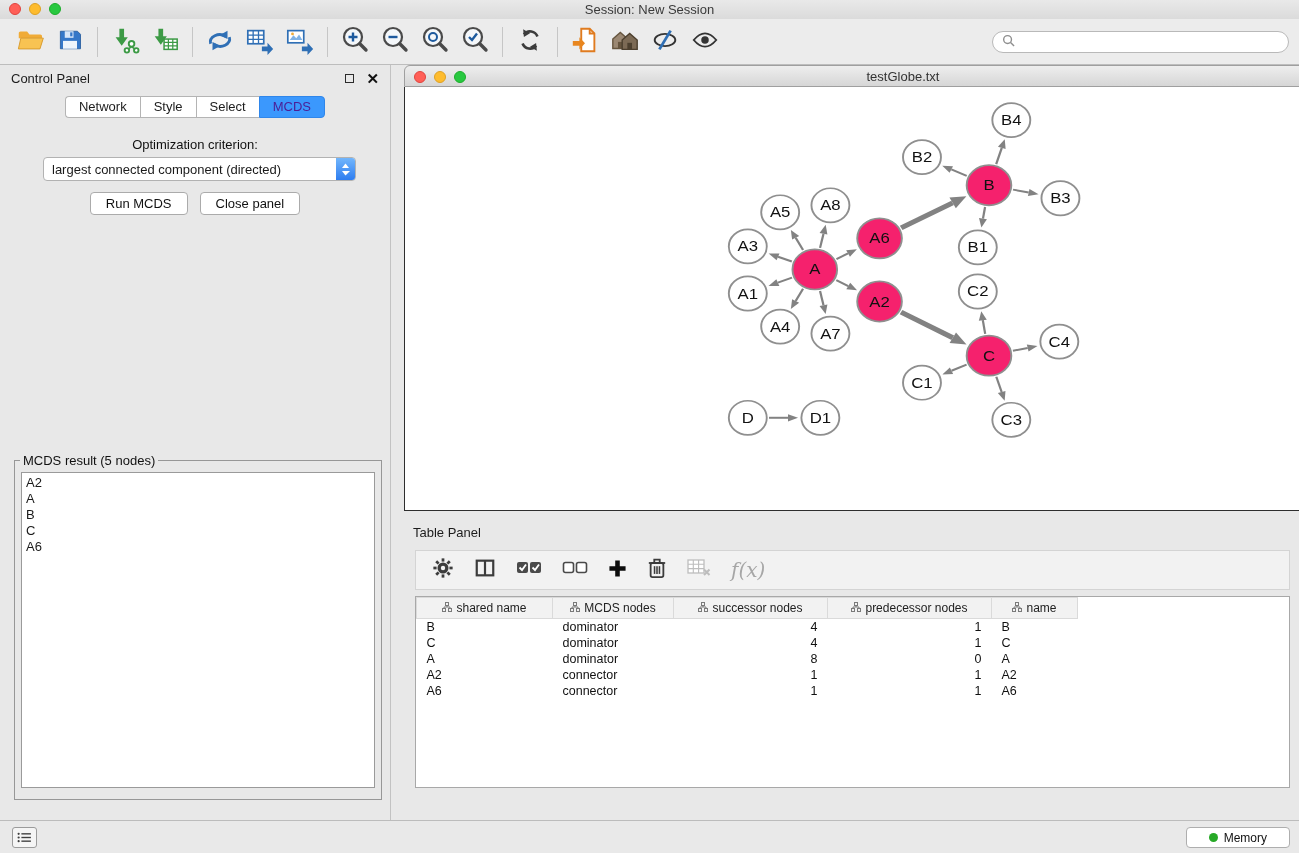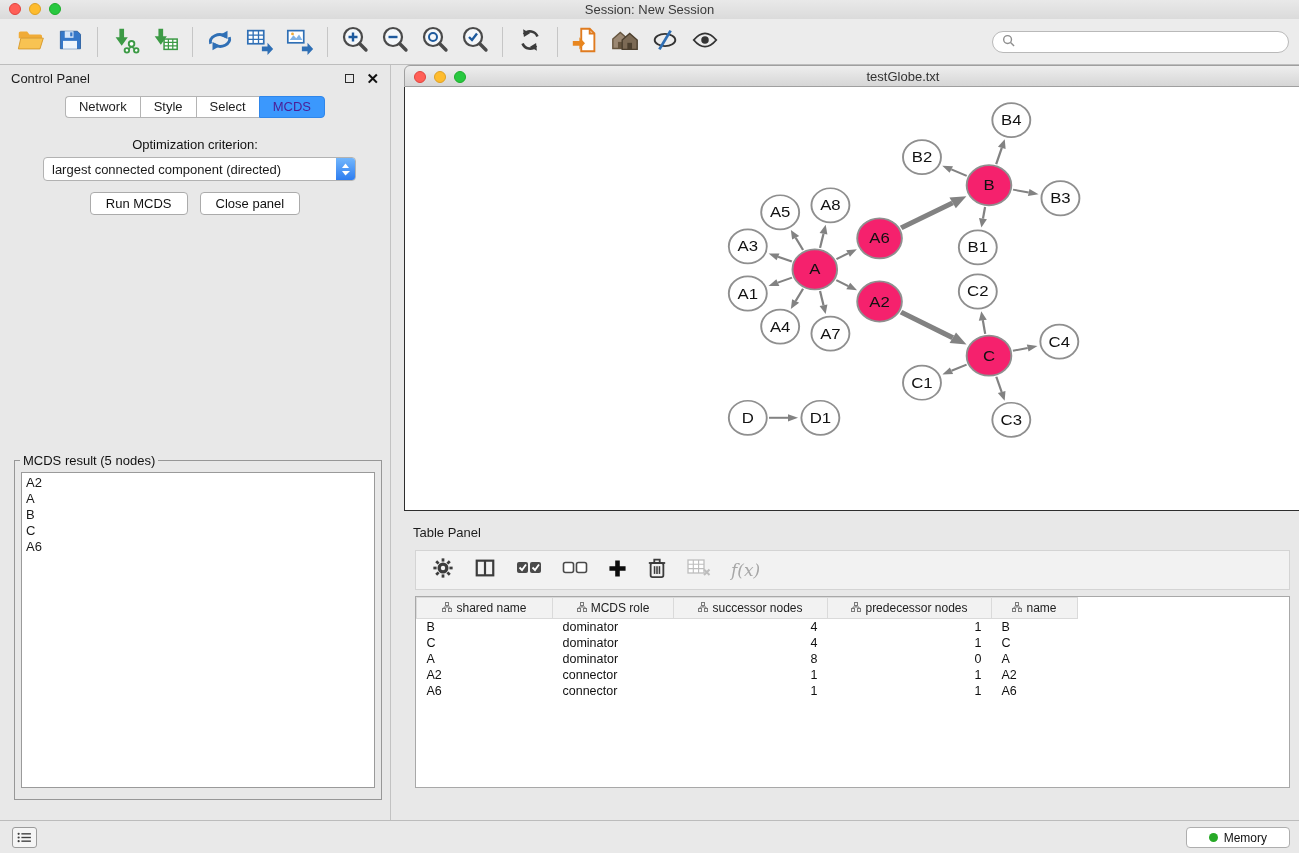--- a/index.html
+++ b/index.html
@@ -68,21 +68,21 @@
   .nw-canvas svg.netsvg { width:100%; height:100%; display:block; }
   .resize-grip { position:absolute; right:1px; bottom:1px; }
 
   
   .table-panel { position:absolute; left:392px; top:518px; width:1069px; height:302px; background:#e8e8e8; }
   .tp-header { height:28px; display:flex; align-items:center; padding:0 14px 0 21px; font-size:13px; color:#1c1c1c; }
   .tp-header .controls { margin-left:auto; display:flex; gap:12px; align-items:center; }
   .tp-toolbar { position:absolute; left:23px; top:32px; width:875px; height:40px; background:#f2f2f2;
     border:1px solid #d4d4d4; display:flex; align-items:center; gap:20px; padding:0 16px; }
   .tp-tool { display:flex; align-items:center; justify-content:center; }
-  .fx { font-family:"DejaVu Serif", serif; font-style:italic; font-size:17px; color:#a6a6a6; }
+  .fx { font-family:"DejaVu Serif", serif; font-style:italic; font-size:20px; color:#a6a6a6; }
 
   .tp-table-wrap { position:absolute; left:23px; top:78px; width:875px; height:192px;
     background:#fff; border:1px solid #a8a8a8; overflow:hidden; }
   table.node-table { border-collapse:collapse; table-layout:fixed; }
   table.node-table th { background:#f2f2f2; border:1px solid #dadada; font-weight:normal;
     font-size:12px; color:#222; height:21px; white-space:nowrap; overflow:hidden; }
   table.node-table th .col-label { margin-left:4px; }
   table.node-table td { height:16px; font-size:12.5px; color:#111; padding:0 10px; white-space:nowrap; }
   td.al-left { text-align:left; }
   td.al-right { text-align:right; }
@@ -505,21 +505,21 @@
                   <rect x="3.5" y="0.5" width="3" height="3" fill="none" stroke="#7a7a7a"></rect>
                   <rect x="0.5" y="6.5" width="3" height="3" fill="none" stroke="#7a7a7a"></rect>
                   <rect x="6.5" y="6.5" width="3" height="3" fill="none" stroke="#7a7a7a"></rect>
                   <path d="M5 3.5V5M2 6.5V5h6v1.5" fill="none" stroke="#7a7a7a"></path>
                 </svg></span><span class="col-label">shared name</span></th>
             <th style="width: 121px;"><span><svg width="10" height="10" viewBox="0 0 10 10">
                   <rect x="3.5" y="0.5" width="3" height="3" fill="none" stroke="#7a7a7a"></rect>
                   <rect x="0.5" y="6.5" width="3" height="3" fill="none" stroke="#7a7a7a"></rect>
                   <rect x="6.5" y="6.5" width="3" height="3" fill="none" stroke="#7a7a7a"></rect>
                   <path d="M5 3.5V5M2 6.5V5h6v1.5" fill="none" stroke="#7a7a7a"></path>
-                </svg></span><span class="col-label">MCDS role</span></th>
+                </svg></span><span class="col-label">MCDS nodes</span></th>
             <th style="width: 154px;"><span><svg width="10" height="10" viewBox="0 0 10 10">
                   <rect x="3.5" y="0.5" width="3" height="3" fill="none" stroke="#7a7a7a"></rect>
                   <rect x="0.5" y="6.5" width="3" height="3" fill="none" stroke="#7a7a7a"></rect>
                   <rect x="6.5" y="6.5" width="3" height="3" fill="none" stroke="#7a7a7a"></rect>
                   <path d="M5 3.5V5M2 6.5V5h6v1.5" fill="none" stroke="#7a7a7a"></path>
                 </svg></span><span class="col-label">successor nodes</span></th>
             <th style="width: 164px;"><span><svg width="10" height="10" viewBox="0 0 10 10">
                   <rect x="3.5" y="0.5" width="3" height="3" fill="none" stroke="#7a7a7a"></rect>
                   <rect x="0.5" y="6.5" width="3" height="3" fill="none" stroke="#7a7a7a"></rect>
                   <rect x="6.5" y="6.5" width="3" height="3" fill="none" stroke="#7a7a7a"></rect>

